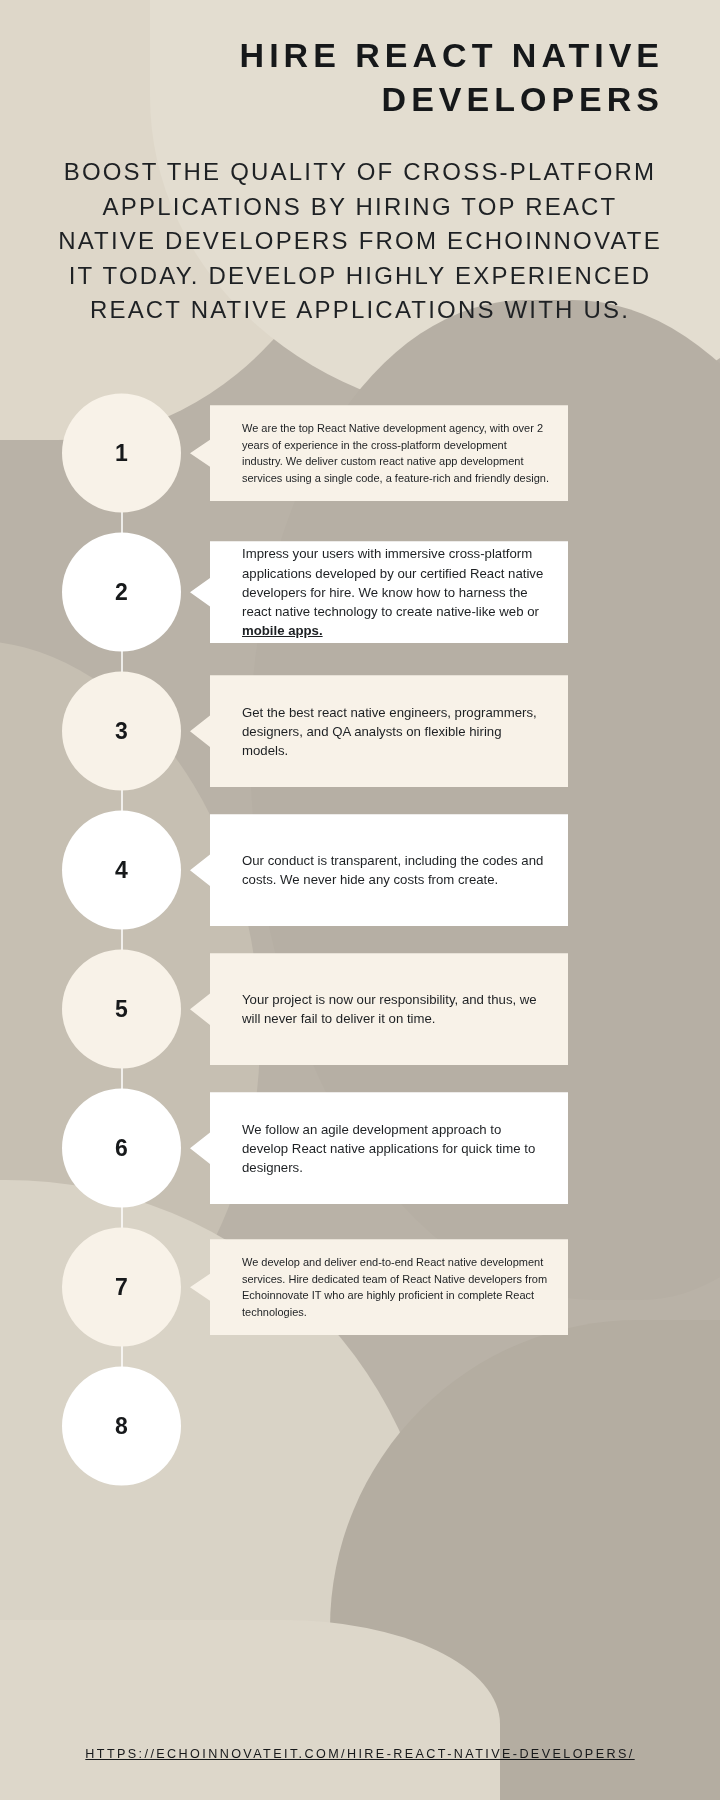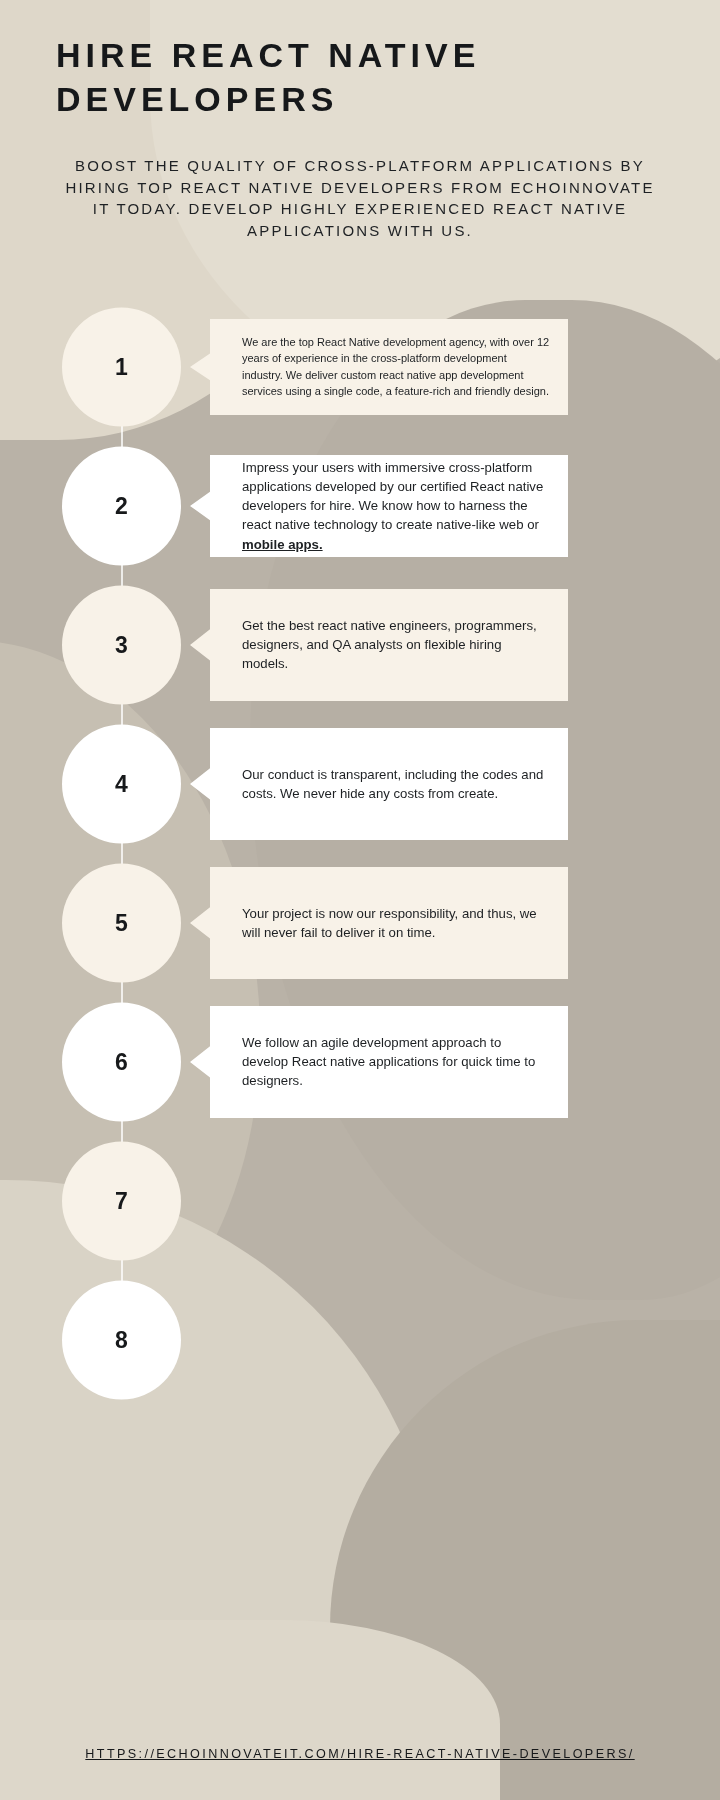--- a/index.html
+++ b/index.html
@@ -50,31 +50,31 @@
     left: -40px; top: 1620px; width: 540px; height: 260px;
     background: #ddd7ca;
     border-radius: 0 40% 0 0;
   }
 
   
   .content { position: relative; z-index: 5; }
 
   .title {
     margin: 34px 56px 0 56px;
-    text-align: left;
+    text-align: right;
     font-size: 34px;
     font-weight: bold;
     letter-spacing: 5px;
     line-height: 1.28;
     color: #16181a;
   }
   .subtitle {
     margin: 34px 55px 0 55px;
     text-align: center;
-    font-size: 15px;
+    font-size: 24px;
     letter-spacing: 2.2px;
     line-height: 1.44;
     color: #1e2124;
   }
 
   
   .timeline { position: relative; margin-top: 56px; }
   .spine {
     position: absolute;
     left: 121px; top: 30px; bottom: 30px;
@@ -161,21 +161,21 @@
     <p class="subtitle">BOOST THE QUALITY OF CROSS-PLATFORM APPLICATIONS BY HIRING TOP REACT NATIVE DEVELOPERS FROM ECHOINNOVATE IT TODAY. DEVELOP HIGHLY EXPERIENCED REACT NATIVE APPLICATIONS WITH US.</p>
 
     <div class="timeline">
       <div class="spine"></div>
 
       <div class="row">
         <div class="circle cream">
           <span>1</span>
         </div>
         <div class="bubble cream h1 small">
-          <span>We are the top React Native development agency, with over 12 years of experience in the cross-platform development industry. We deliver custom react native app development services using a single code, a feature-rich and friendly design.</span>
+          <span>We are the top React Native development agency, with over 2 years of experience in the cross-platform development industry. We deliver custom react native app development services using a single code, a feature-rich and friendly design.</span>
         </div>
       </div>
 
       <div class="row">
         <div class="circle white">
           <span>2</span>
         </div>
         <div class="bubble white h2">
           <span><span>Impress your users with immersive cross-platform applications developed by our certified React native developers for hire. We know how to harness the react native technology to create native-like web or </span><b>mobile apps.</b></span>
         </div>
@@ -214,20 +214,23 @@
         </div>
         <div class="bubble white h3">
           <span>We follow an agile development approach to develop React native applications for quick time to designers.</span>
         </div>
       </div>
 
       <div class="row">
         <div class="circle cream">
           <span>7</span>
         </div>
+        <div class="bubble cream h1 small">
+          <span>We develop and deliver end-to-end React native development services. Hire dedicated team of React Native developers from Echoinnovate IT who are highly proficient in complete React technologies.</span>
+        </div>
       </div>
 
       <div class="row">
         <div class="circle white">
           <span>8</span>
         </div>
       </div>
 
     </div>
   </div>

